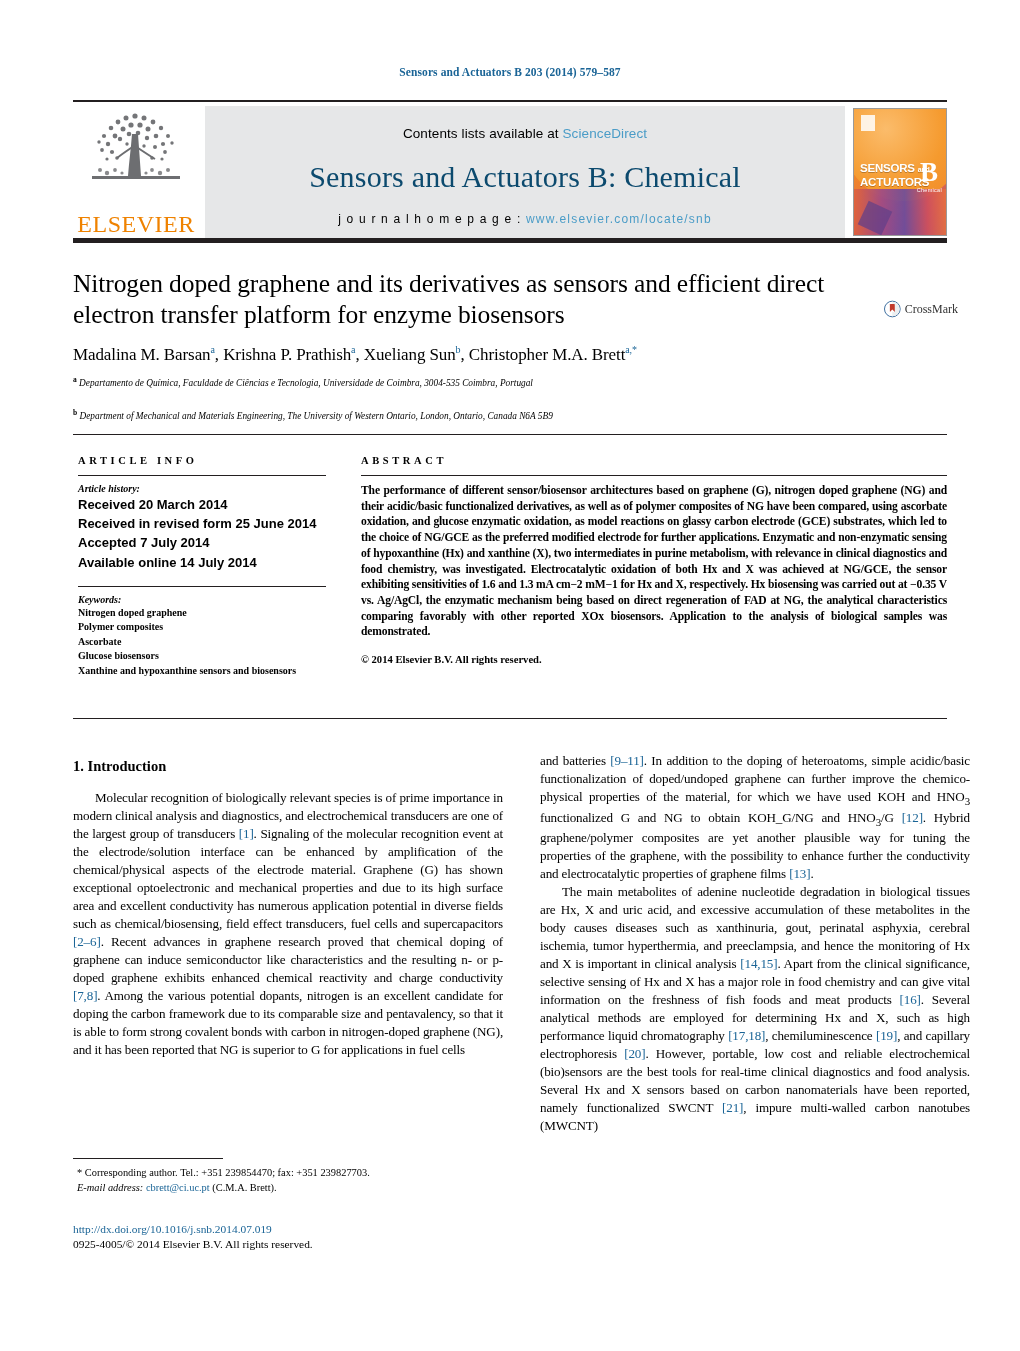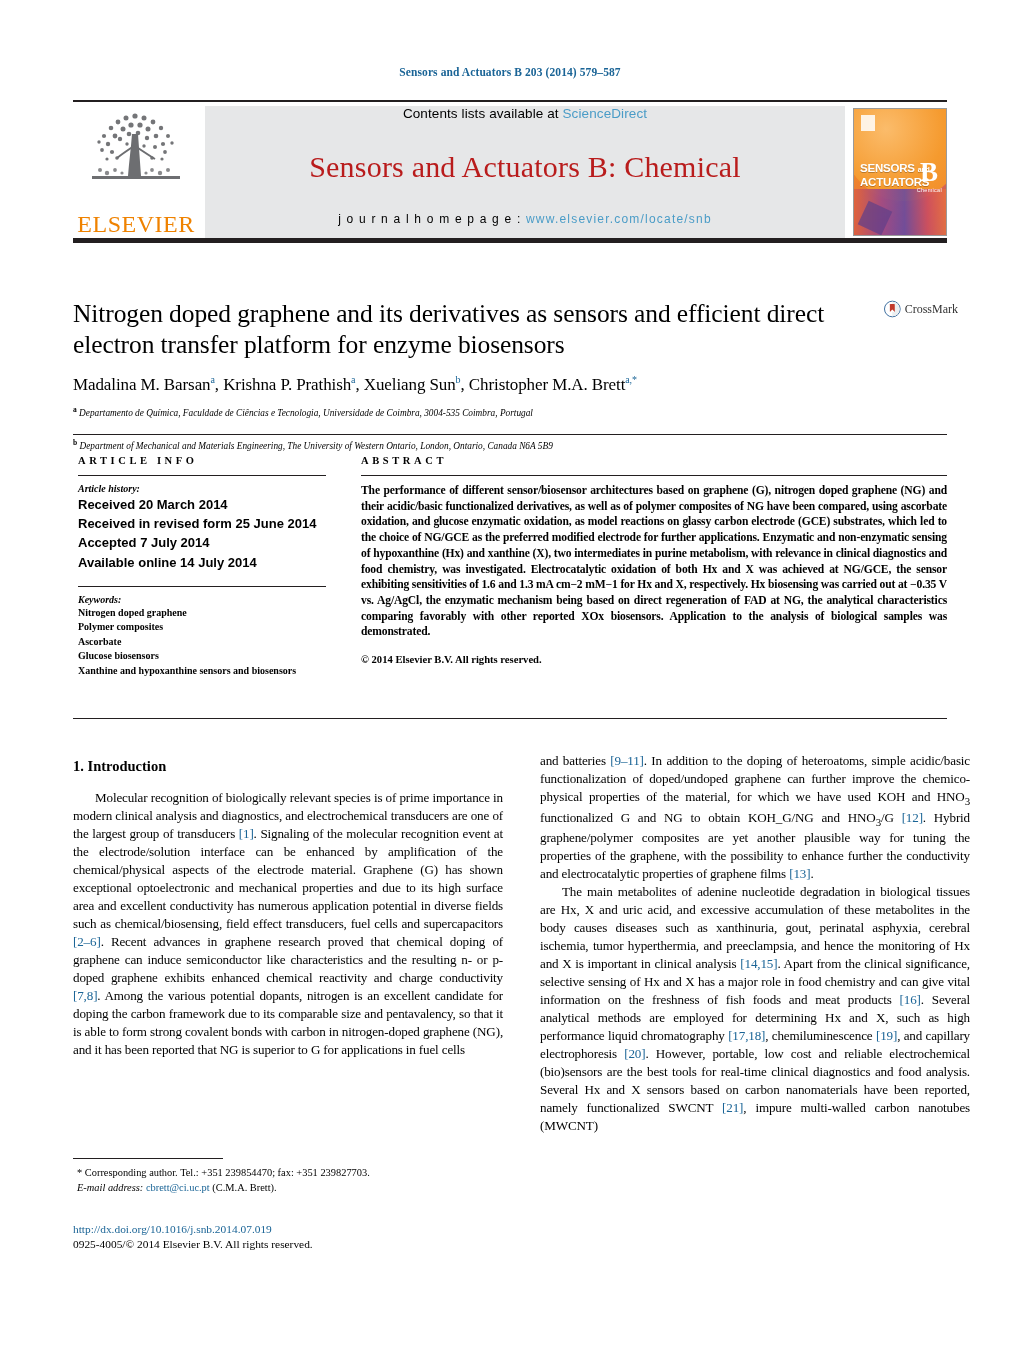--- a/index.html
+++ b/index.html
@@ -70,36 +70,36 @@
     line-height: 1;
     margin-top: 18px;
   }
   .masthead-center {
     flex: 1 1 auto;
     background: #e6e7e8;
     display: flex;
     flex-direction: column;
     justify-content: space-between;
     align-items: center;
-    padding: 0 10px 12px 10px;
+    padding: 20px 10px 12px 10px;
     box-sizing: border-box;
     margin-left: 6px;
     margin-right: 8px;
   }
   .contents-line {
     font-family: "Liberation Sans", sans-serif;
     font-size: 13.5px;
     color: #000;
     letter-spacing: 0.1px;
   }
   .contents-line .sd { color: #4a9cc7; }
   .journal-title {
     font-family: "Liberation Serif", serif;
     font-size: 30px;
-    color: #b91c1c;
+    color: #0c4a6e;
     letter-spacing: 0.2px;
     line-height: 1.1;
   }
   .homepage-line {
     font-family: "Liberation Sans", sans-serif;
     font-size: 12px;
     letter-spacing: 1.2px;
     color: #000;
   }
   .homepage-line .url { color: #4a9cc7; }
@@ -160,21 +160,21 @@
     top: 238px;
     left: 73px;
     width: 874px;
     height: 5px;
     background: #231f20;
   }
 
   
   .title-block {
     position: absolute;
-    top: 298px;
+    top: 268px;
     left: 73px;
     width: 800px;
   }
   .article-title {
     font-family: "Liberation Serif", serif;
     font-size: 25.5px;
     line-height: 1.22;
     color: #000;
     margin: 0;
     font-weight: normal;

